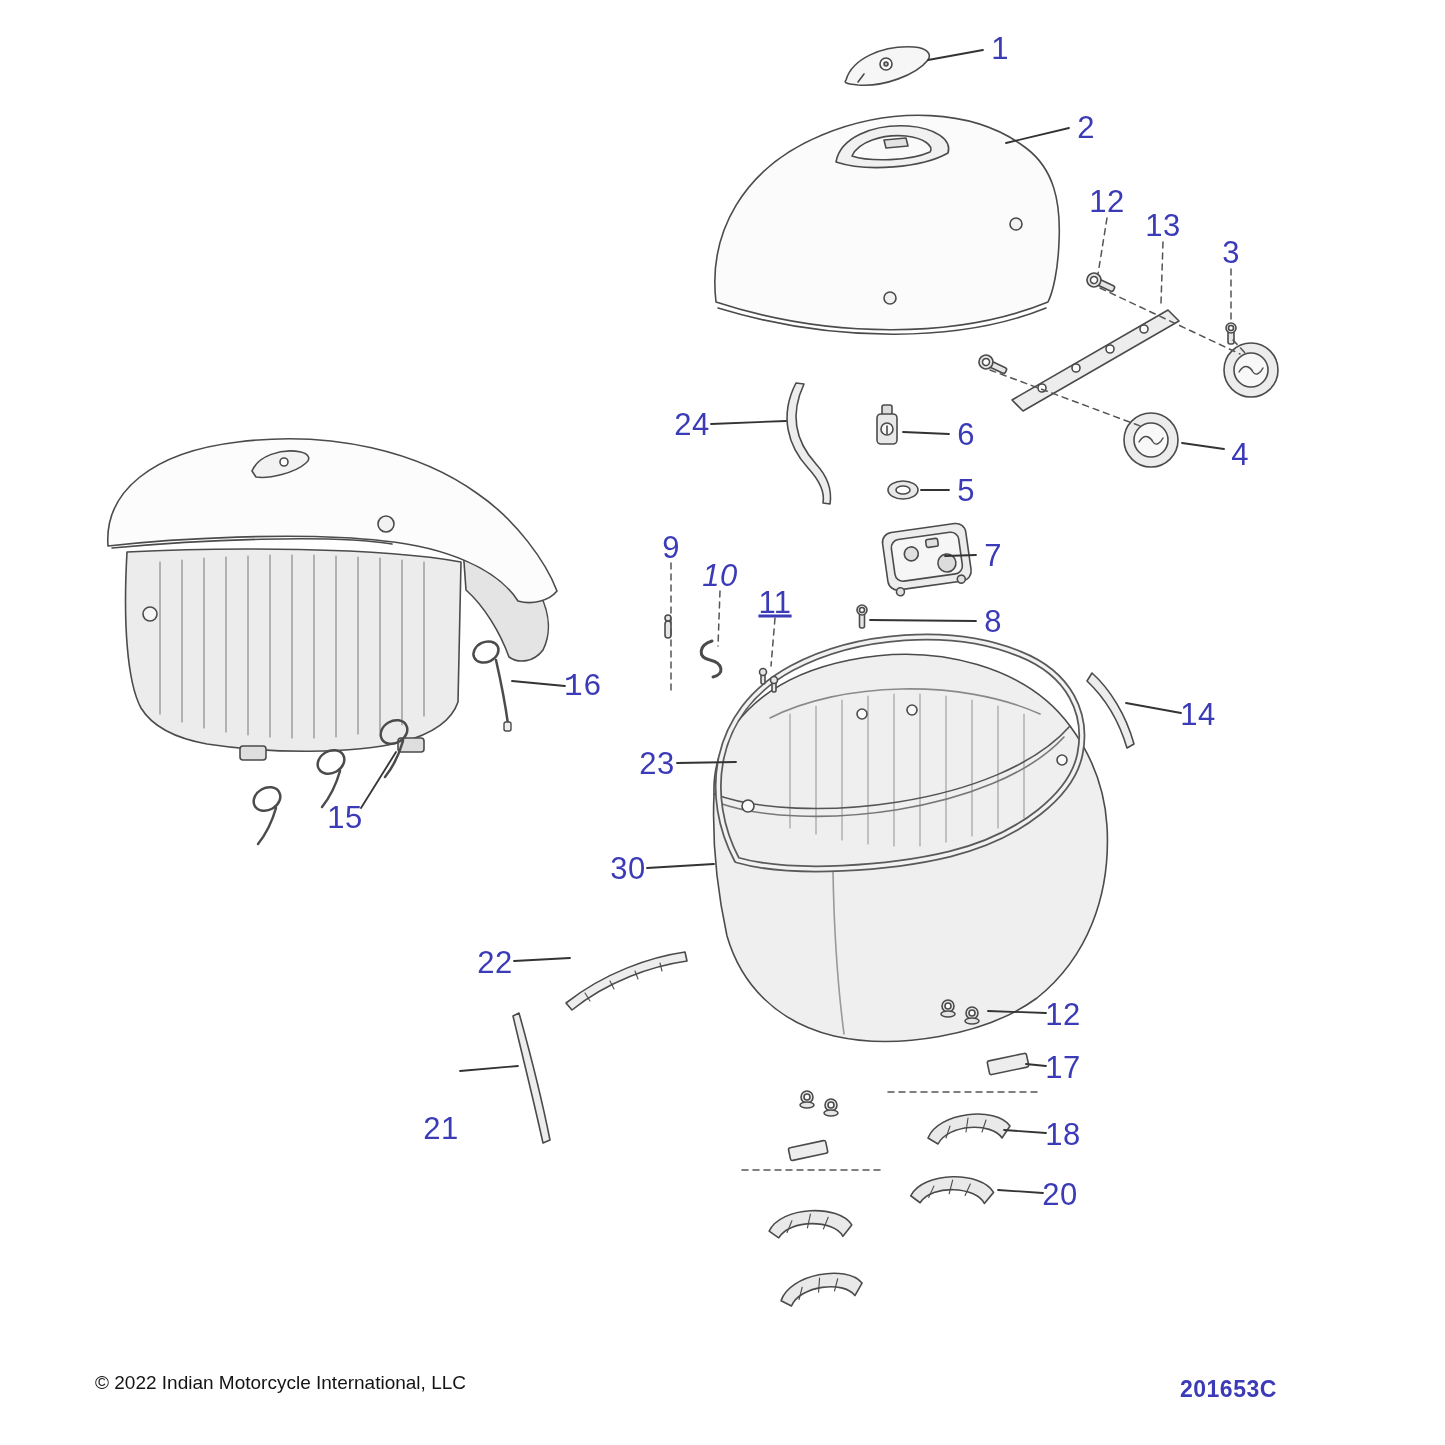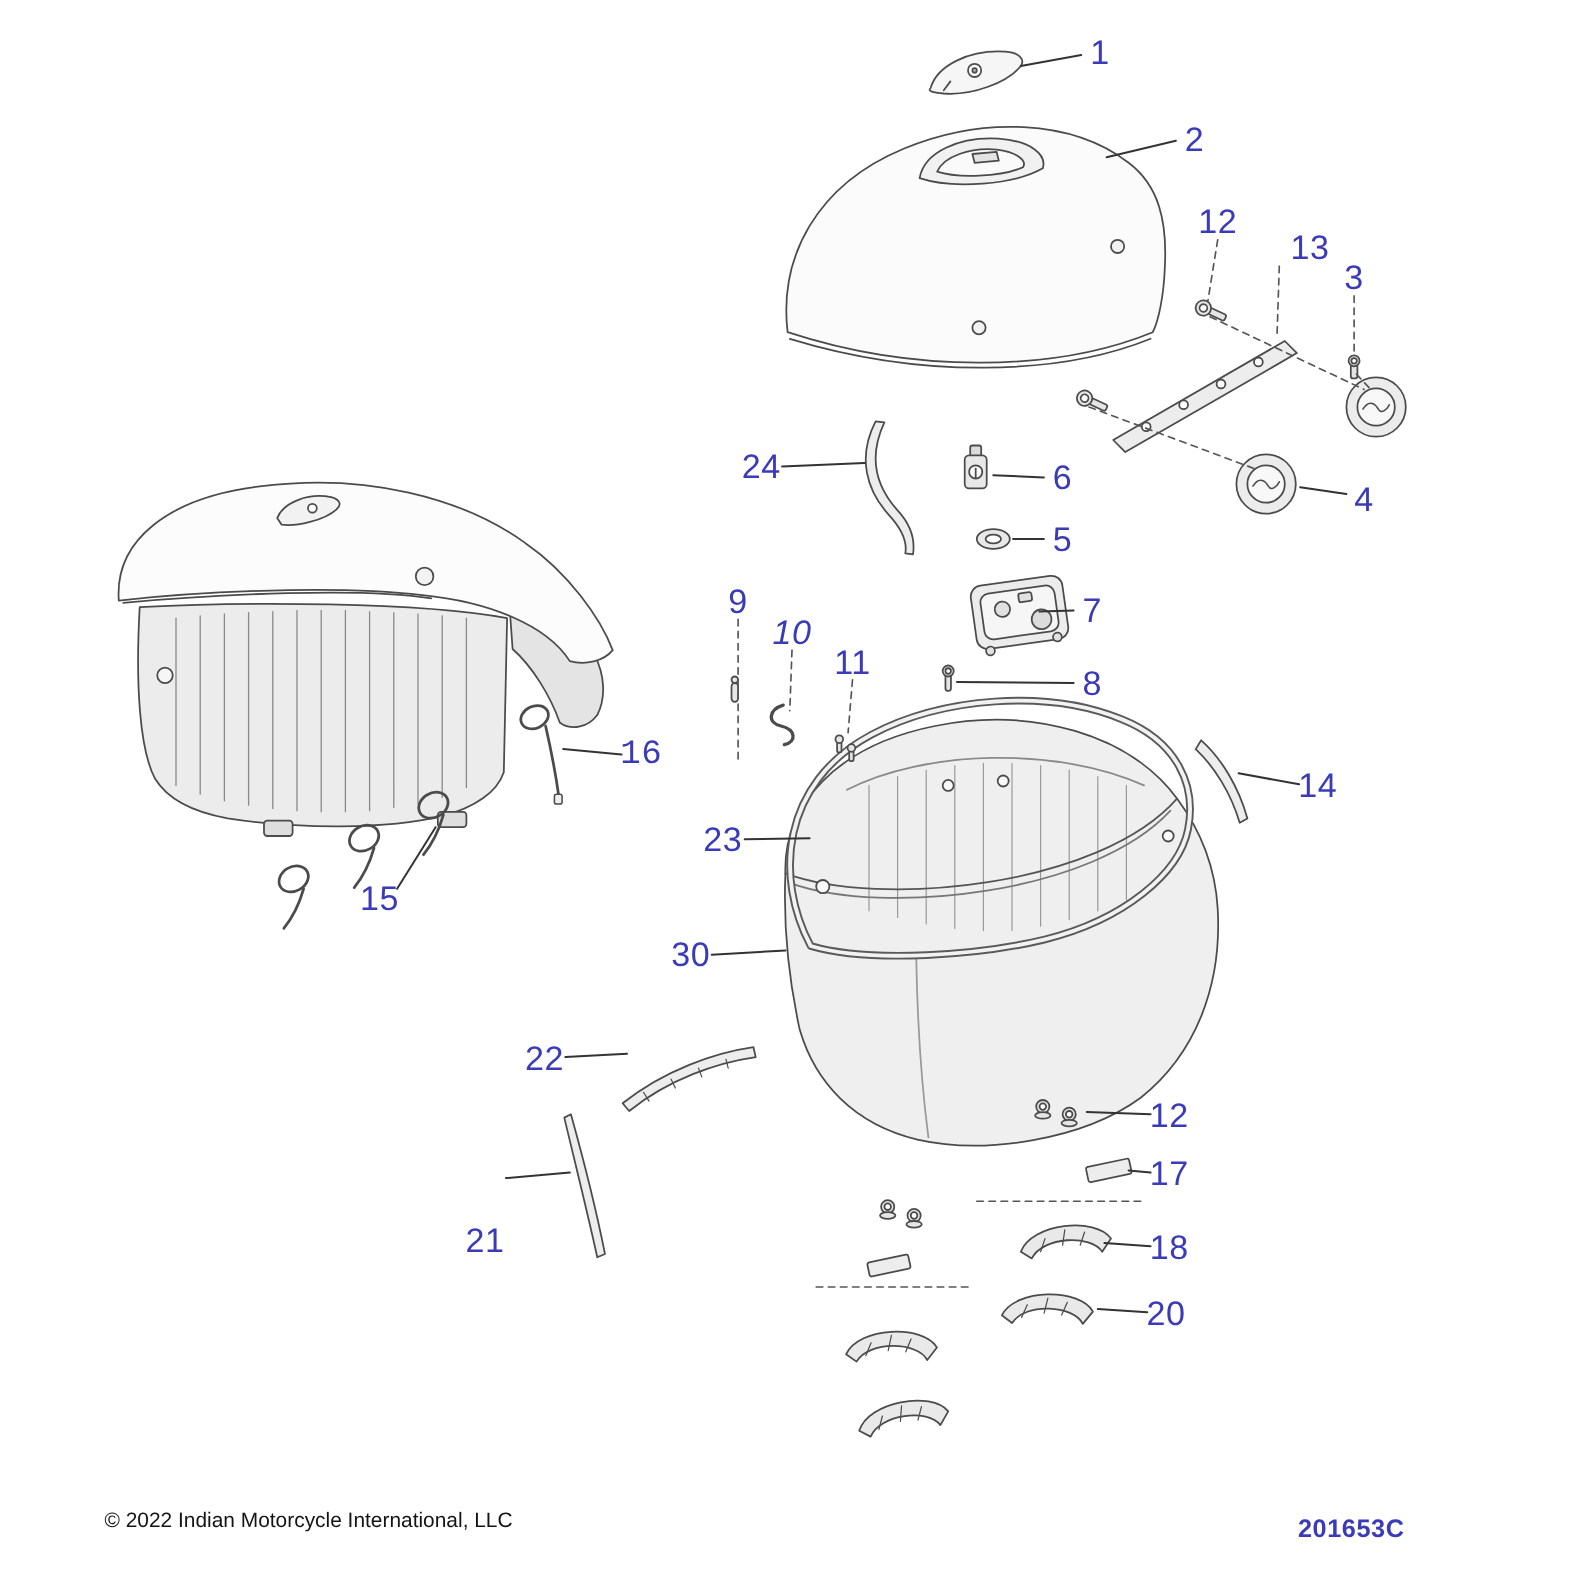--- a/index.html
+++ b/index.html
@@ -274,30 +274,30 @@
       <path d="M775,618 L771,666"></path>
       <path d="M888,1092 L1042,1092"></path>
       <path d="M742,1170 L884,1170"></path>
     </g>
   </svg>
 
   <div>
       <span class="callout" style="left: 1000px; top: 48px;">1</span>
       <span class="callout" style="left: 1086px; top: 127px;">2</span>
       <span class="callout" style="left: 1107px; top: 201px;">12</span>
-      <span class="callout" style="left: 1163px; top: 225px; margin-left: 28px;">13</span>
+      <span class="callout" style="left: 1163px; top: 225px;">13</span>
       <span class="callout" style="left: 1231px; top: 252px;">3</span>
       <span class="callout" style="left: 1240px; top: 454px;">4</span>
       <span class="callout" style="left: 692px; top: 424px;">24</span>
       <span class="callout" style="left: 966px; top: 434px;">6</span>
       <span class="callout" style="left: 966px; top: 490px;">5</span>
       <span class="callout" style="left: 993px; top: 555px;">7</span>
       <span class="callout" style="left: 671px; top: 547px;">9</span>
       <span class="callout" style="left: 720px; top: 575px; font-style: italic;">10</span>
-      <span class="callout" style="left: 775px; top: 602px;">11</span>
+      <span class="callout" style="left: 775px; top: 602px; text-decoration: underline;">11</span>
       <span class="callout" style="left: 993px; top: 621px;">8</span>
       <span class="callout" style="left: 583px; top: 686px; font-family: Liberation Mono, monospace;">16</span>
       <span class="callout" style="left: 1198px; top: 714px;">14</span>
       <span class="callout" style="left: 657px; top: 763px;">23</span>
       <span class="callout" style="left: 345px; top: 817px;">15</span>
       <span class="callout" style="left: 628px; top: 868px;">30</span>
       <span class="callout" style="left: 495px; top: 962px;">22</span>
       <span class="callout" style="left: 1063px; top: 1014px;">12</span>
       <span class="callout" style="left: 1063px; top: 1067px;">17</span>
       <span class="callout" style="left: 441px; top: 1112px; margin-top: 16px;">21</span>

